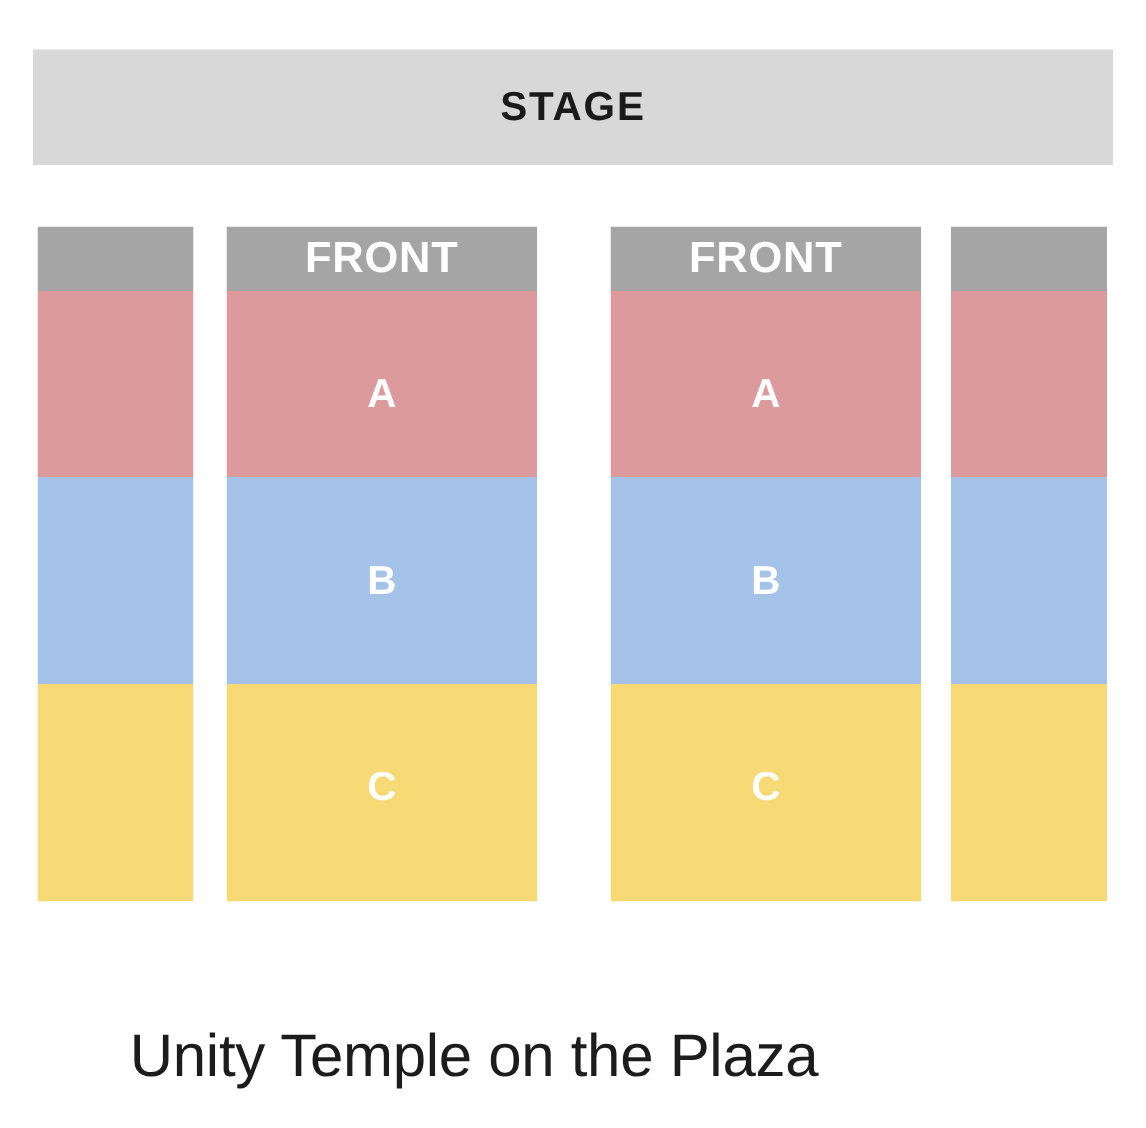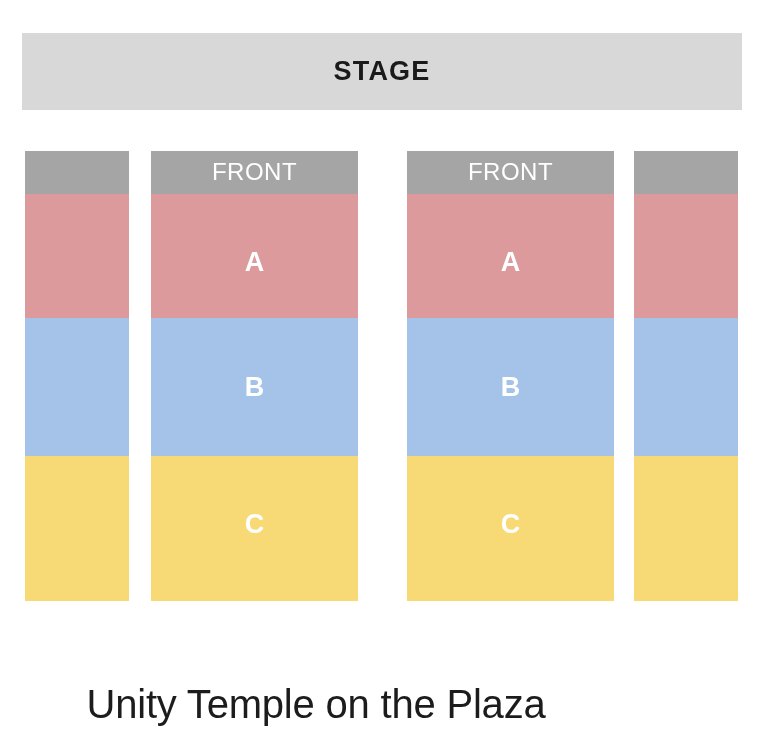--- a/index.html
+++ b/index.html
@@ -70,22 +70,22 @@
     align-items: center;
     justify-content: center;
     box-sizing: border-box;
   }
   .band-front { top: 0px;   height: 43px;  background: #a5a5a5; }
   .band-a     { top: 43px;  height: 124px; background: #dd9a9c; }
   .band-b     { top: 167px; height: 138px; background: #a5c3e8; }
   .band-c     { top: 305px; height: 145px; background: #f7d975; }
 
   .front-text {
-    font-size: 24px;
-    font-weight: normal;
+    font-size: 29px;
+    font-weight: bold;
     color: #ffffff;
     letter-spacing: 0.5px;
     line-height: 1;
     margin-top: -1px;
   }
   .tier-letter {
     font-size: 27px;
     font-weight: bold;
     color: #ffffff;
     line-height: 1;

